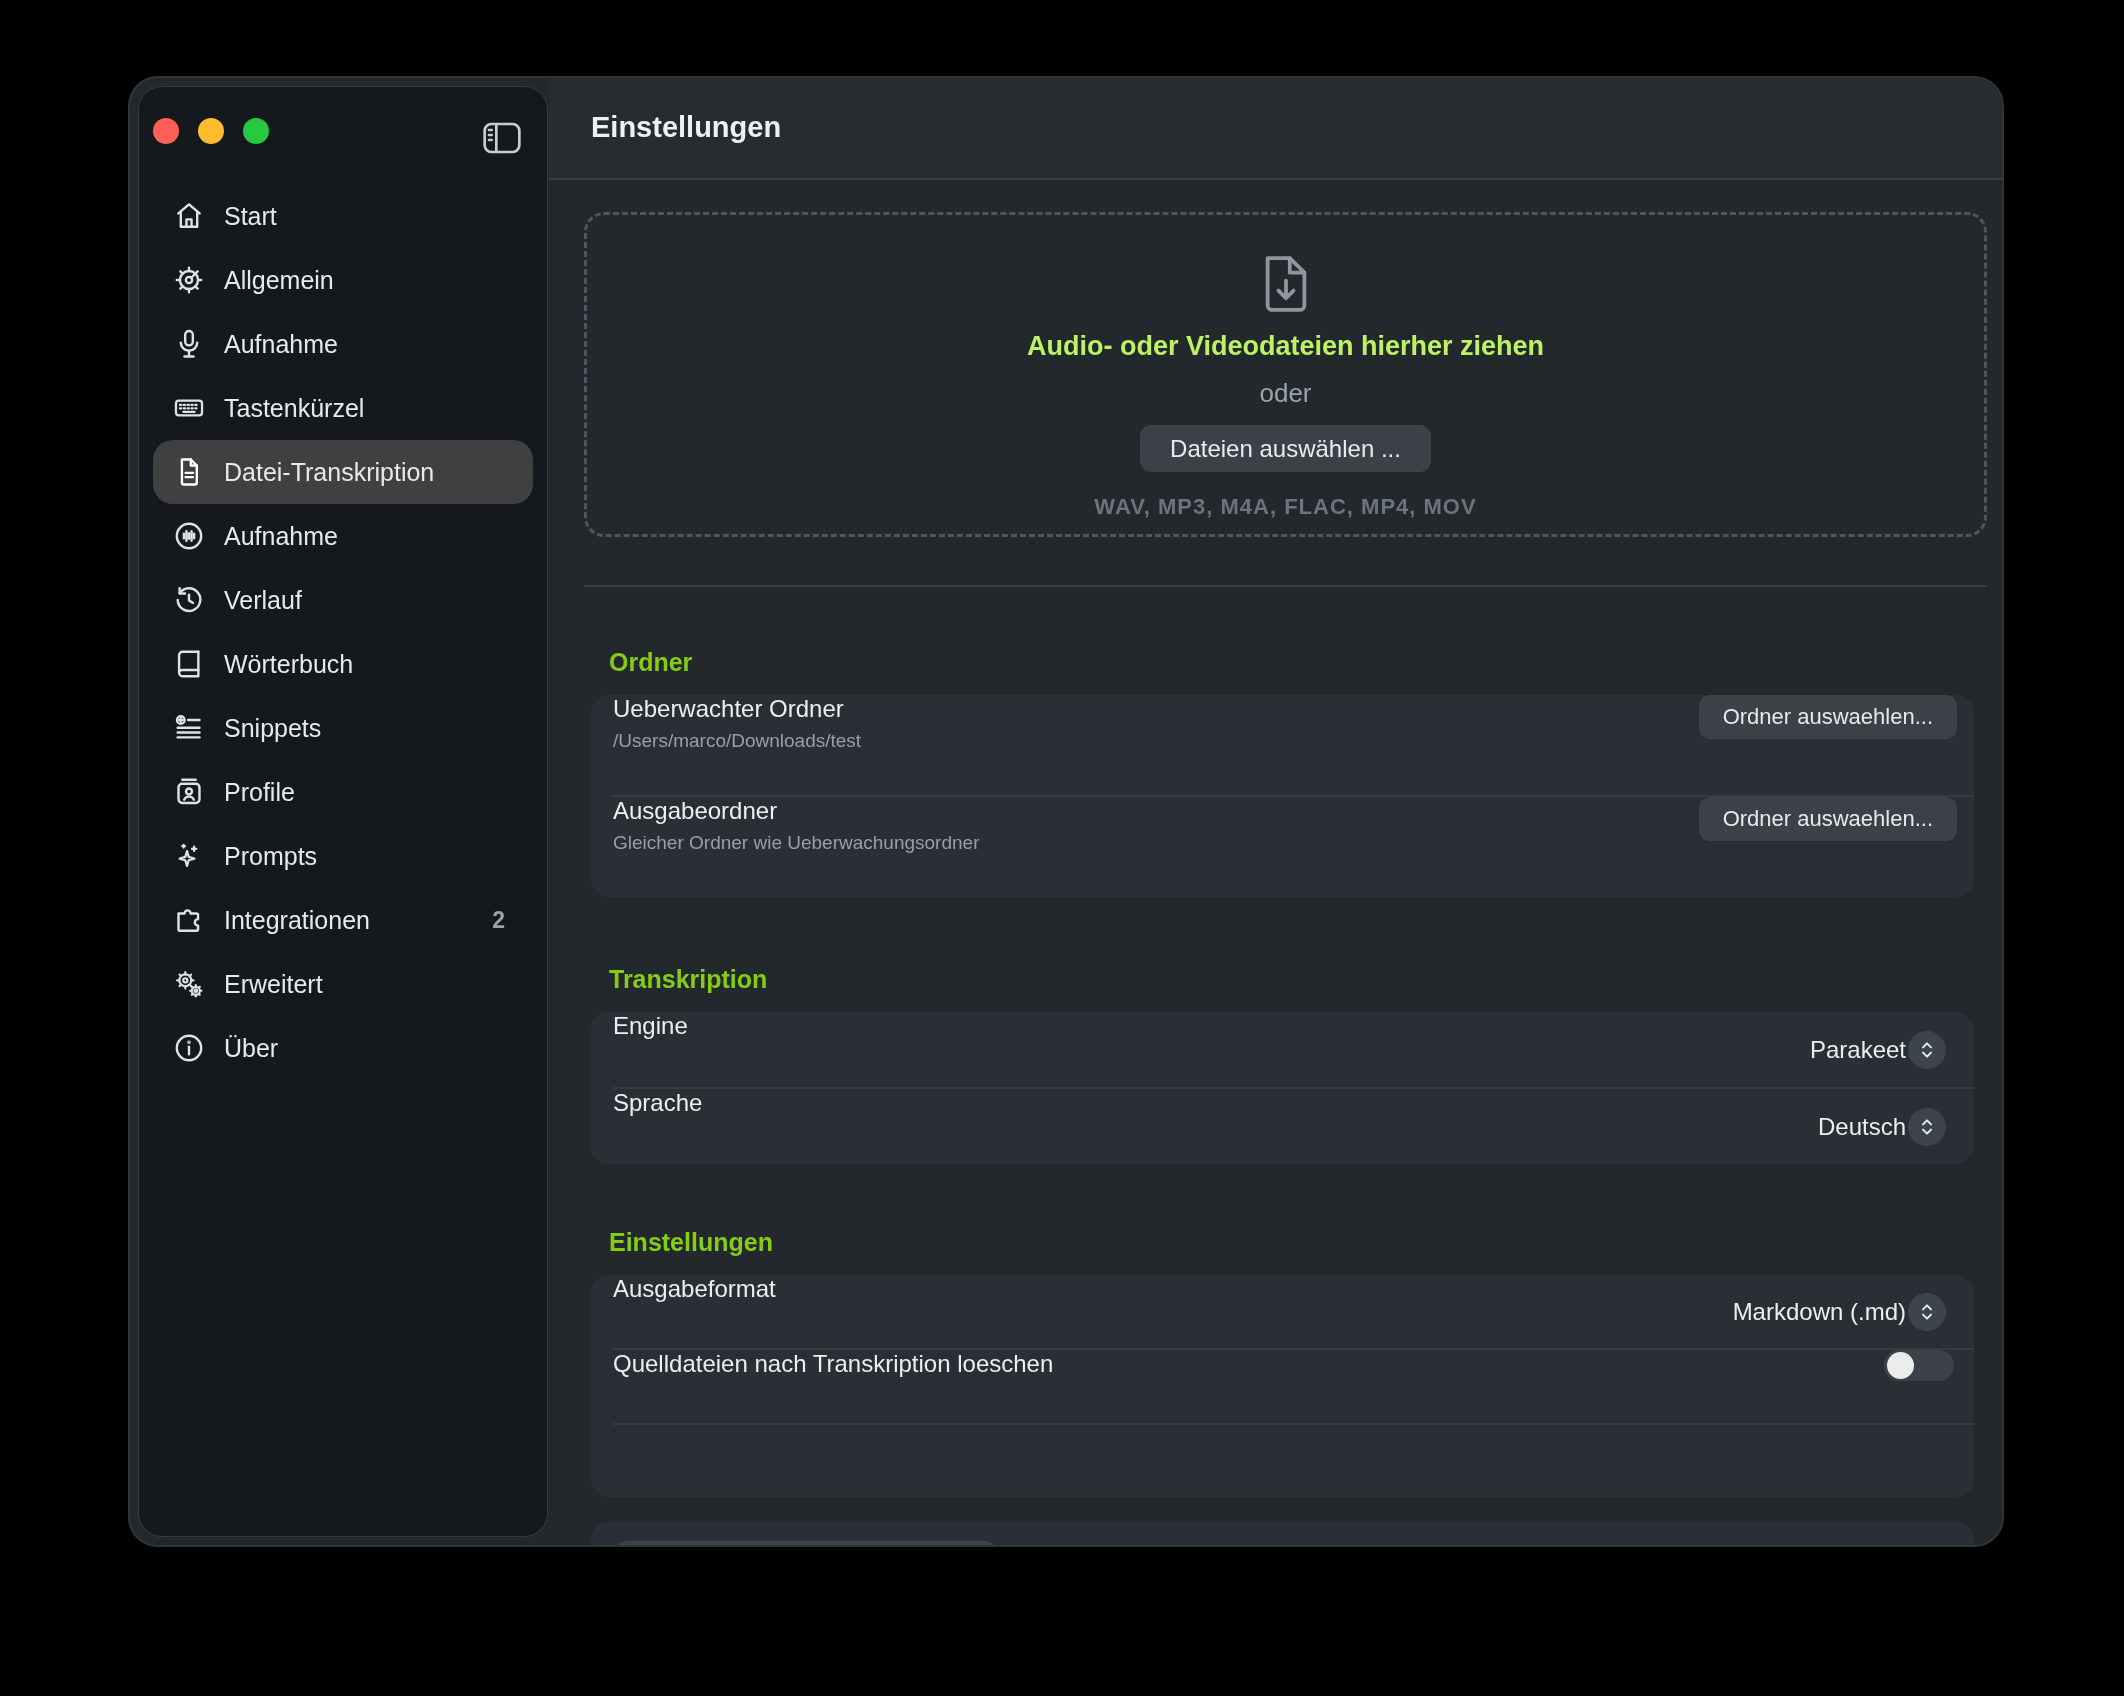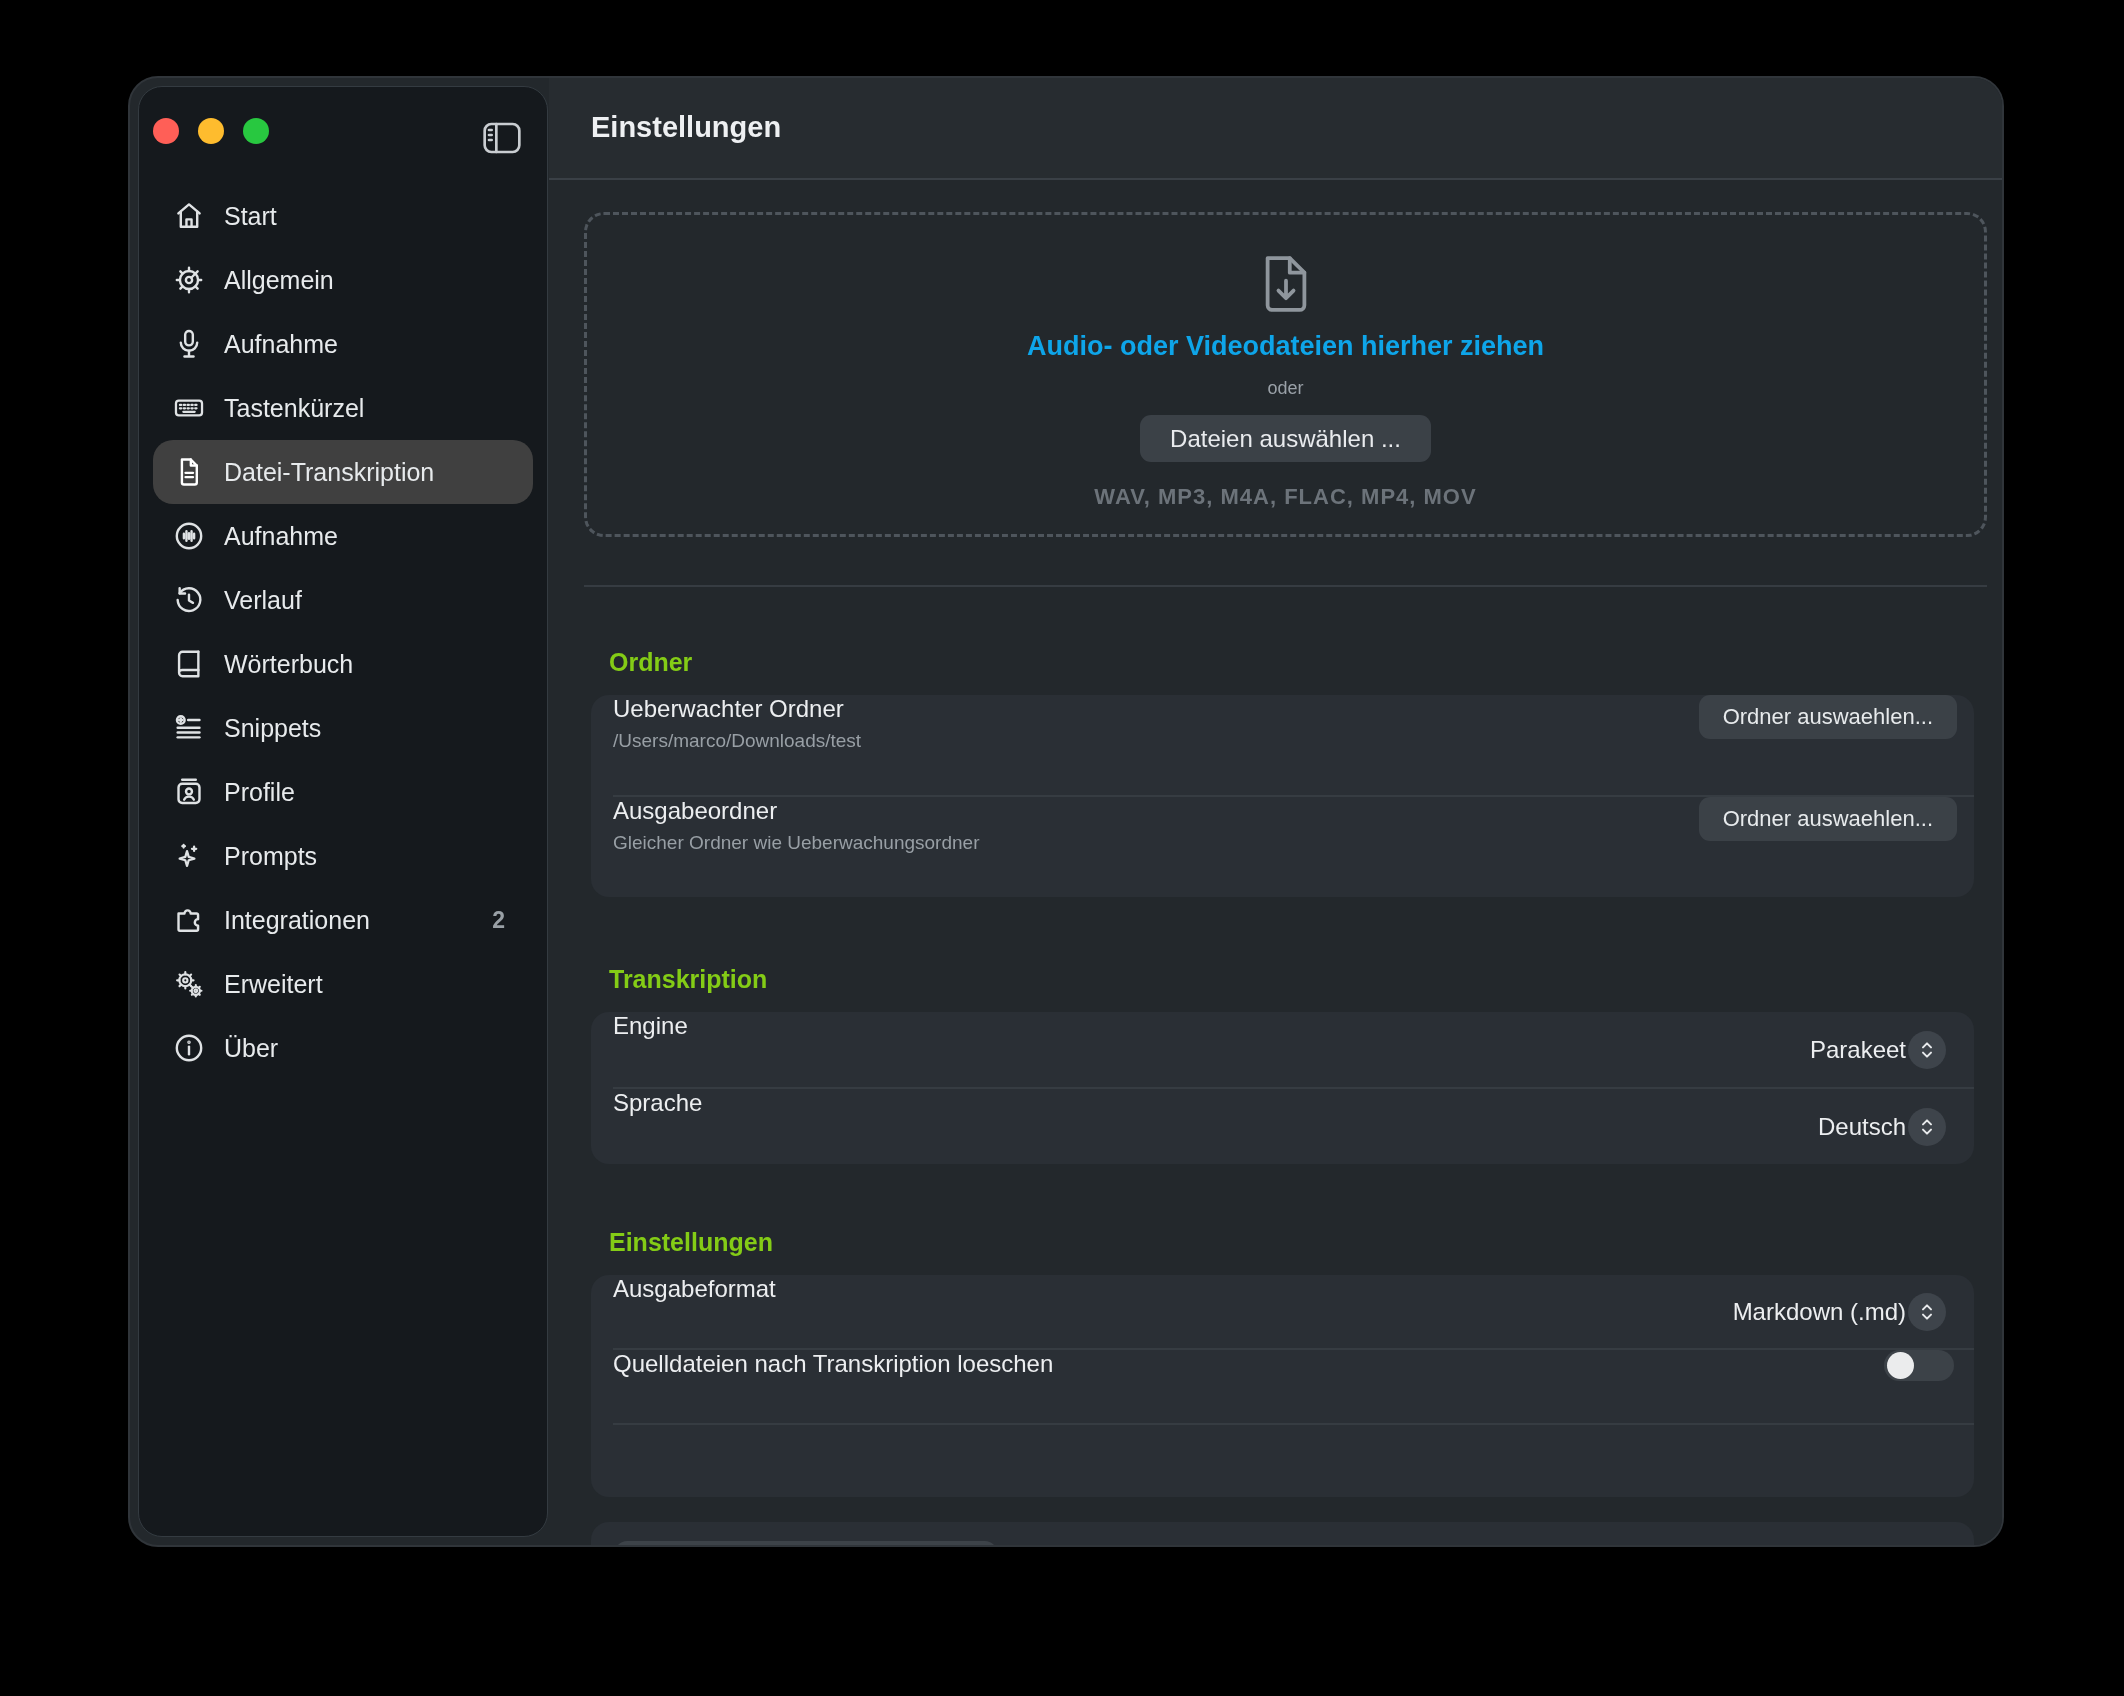--- a/index.html
+++ b/index.html
@@ -29,22 +29,22 @@
   .main { position:absolute; left:419px; top:0; right:0; bottom:0; background:#23282c; }
   .titlebar { position:absolute; left:0; right:0; top:0; height:102px; background:#272c30; border-bottom:2px solid #3a4046; }
   .win-title { position:absolute; left:42px; top:33px; font-size:29px; font-weight:700; color:#eef0f2; }
   .content { position:absolute; left:0; right:0; top:102px; bottom:0; background:#23282c; overflow:hidden; }
 
   
   .dropzone { position:absolute; left:35px; top:32px; width:1403px; height:325px;
               border:3px dashed #4e555c; border-radius:20px; }
   .dz-inner { position:absolute; left:0; right:0; top:0; display:flex; flex-direction:column; align-items:center; }
   .dz-icon { margin-top:36px; color:#8f969d; }
-  .dz-head { margin-top:14px; font-size:27px; font-weight:700; color:#0ea5e9; }
-  .dz-or   { margin-top:16px; font-size:18px; color:#9aa1a8; }
+  .dz-head { margin-top:14px; font-size:27px; font-weight:700; color:#bef264; }
+  .dz-or   { margin-top:16px; font-size:26px; color:#9aa1a8; }
   .dz-btn  { margin-top:16px; height:47px; padding:0 30px; display:flex; align-items:center;
              background:#3b4147; border-radius:11px; font-size:24px; color:#e9ebee; }
   .dz-formats { margin-top:22px; font-size:22px; font-weight:700; letter-spacing:1px; color:#6c737a; }
 
   .hdivider { position:absolute; left:35px; width:1403px; height:2px; background:#363c42; }
 
   .section-title { position:absolute; left:60px; font-size:25px; font-weight:700; color:#84cc16; }
 
   .card { position:absolute; left:42px; width:1383px; background:#2a2f35; border-radius:18px; overflow:hidden; }
   .row { position:relative; display:flex; padding:0 28px 0 22px; }

